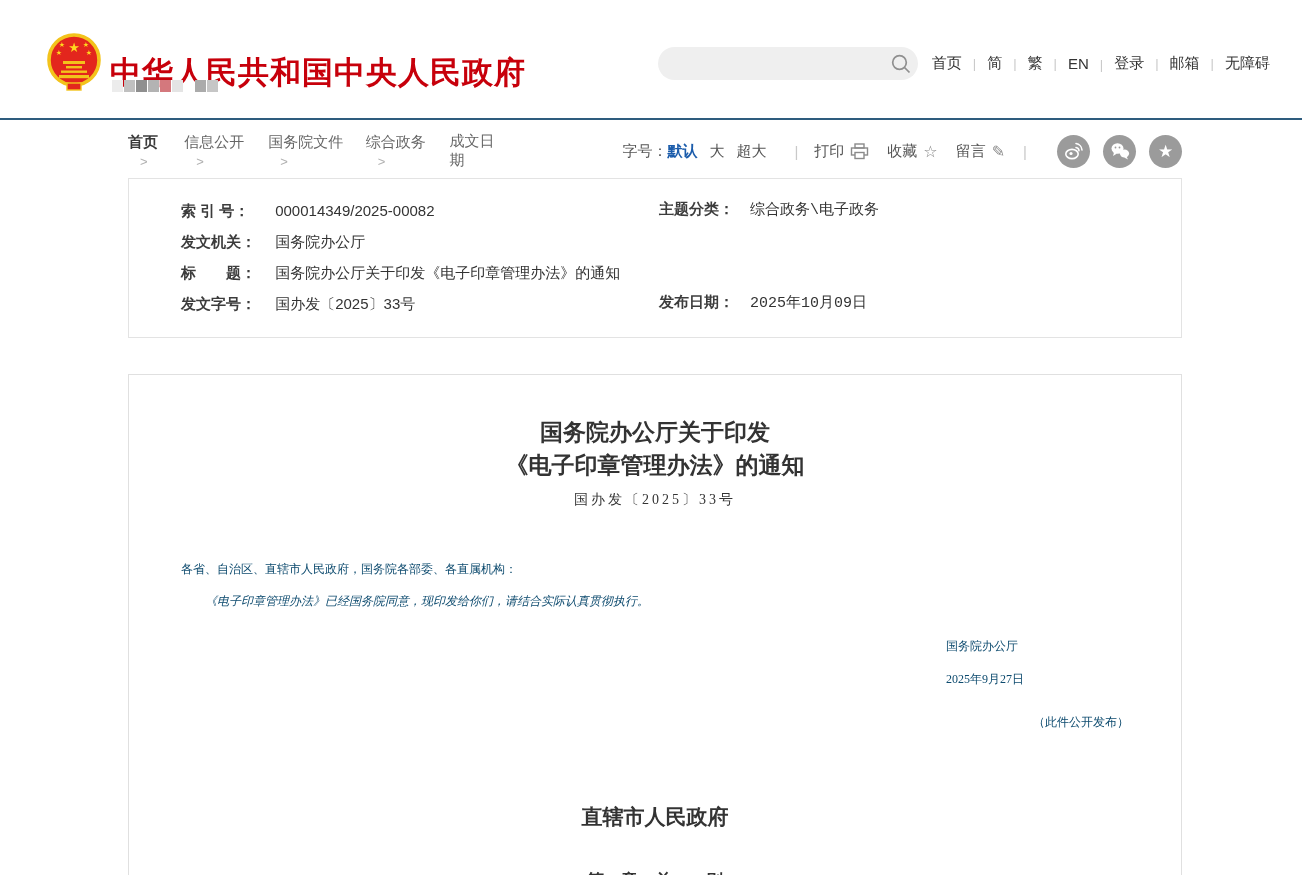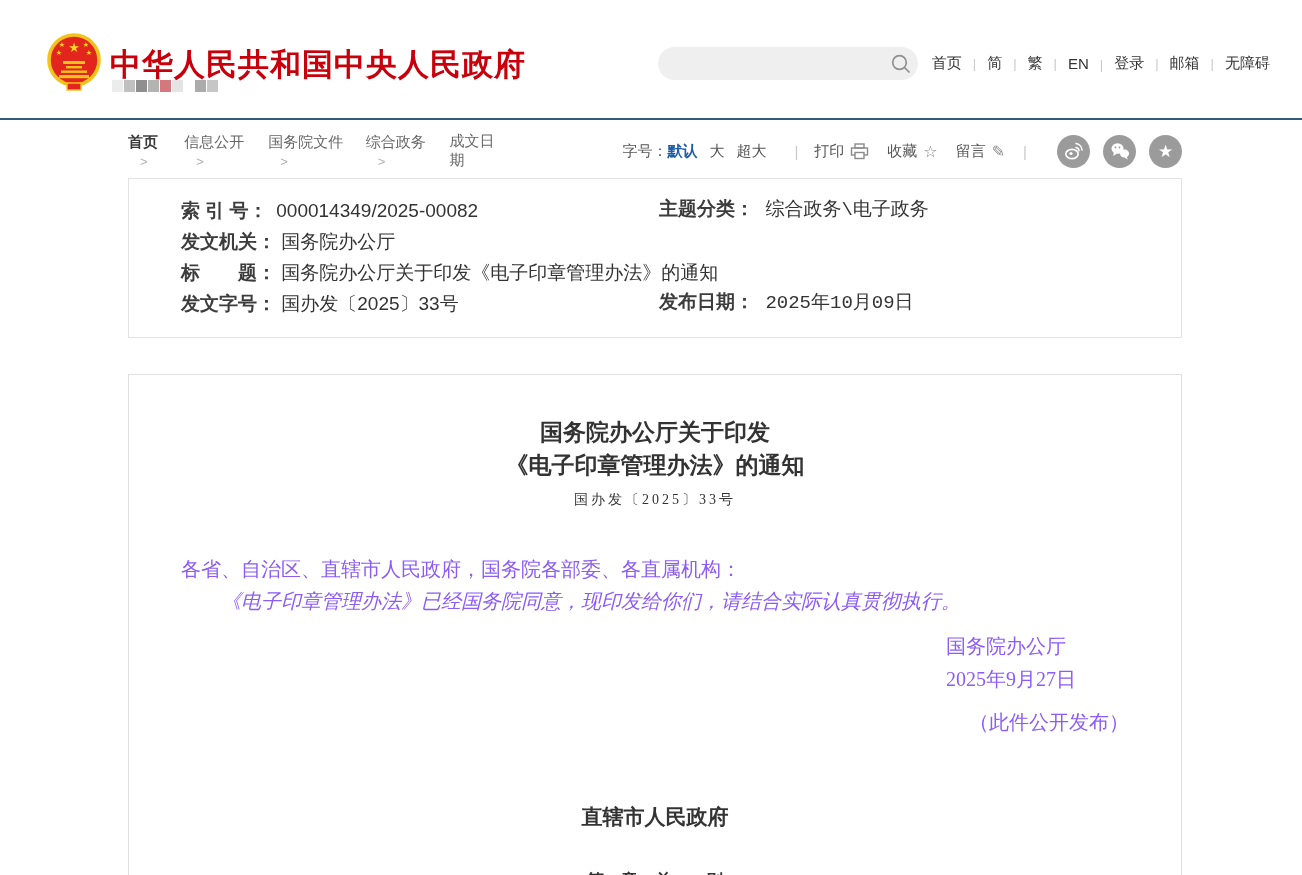--- a/index.html
+++ b/index.html
@@ -6,21 +6,21 @@
   html,body { background:#ffffff; }
   body {
     width:1302px; height:875px; margin:0 auto; position:relative;
     font-family:"Liberation Sans","DejaVu Sans",sans-serif;
     color:#333; overflow:hidden;
   }
   
   .header { position:relative; height:118px; background:#fff; }
   .logo-wrap { position:absolute; left:46px; top:32px; width:56px; height:60px; }
   .site-title {
-    position:absolute; left:110px; top:44px;
+    position:absolute; left:110px; top:52px;
     font-size:31px; font-weight:bold; color:#c7000b; letter-spacing:1px;
     font-family:"Liberation Sans","DejaVu Sans",sans-serif;
   }
   .mosaic { position:absolute; left:112px; top:80px; display:flex; gap:1px; align-items:center; }
   .mosaic i { display:block; width:11px; height:12px; }
   .mosaic .gap { width:10px; height:12px; background:transparent; }
   .search-box {
     position:absolute; left:658px; top:47px; width:260px; height:33px;
     background:#efefef; border-radius:17px; display:flex; align-items:center;
   }
@@ -53,34 +53,34 @@
     width:33px; height:33px; border-radius:50%; background:#9b9b9b;
     display:flex; align-items:center; justify-content:center; cursor:pointer;
   }
   .social .circ .star-glyph { color:#fff; font-size:17px; line-height:1; }
   
   .meta-box {
     width:1054px; margin:14px 0 0 128px; border:1px solid #e3e3e3;
     padding:16px 0 18px 0;
   }
   .meta-row { display:grid; grid-template-columns:530px 1fr; line-height:31px; }
-  .meta-cell { padding-left:52px; font-size:19px; color:#333; white-space:nowrap; }
+  .meta-cell { padding-left:52px; font-size:15px; color:#333; white-space:nowrap; }
   .meta-cell.right { padding-left:0;font-family:Liberation Mono, monospace; }
   .meta-label { font-weight:bold; color:#3c3c3c; display:inline-block; min-width:90px; }
   .meta-cell.right .meta-label { min-width:82px; }
   .meta-value { color:#333; }
   
   .doc-box {
     width:1054px; margin:36px 0 0 128px; border:1px solid #e0e0e0;
     height:760px; padding-top:41px;
     font-family:"Liberation Serif","DejaVu Serif",serif;
   }
   .doc-title { text-align:center; font-size:23px; font-weight:bold; color:#333; line-height:33px; }
   .doc-number { text-align:center; font-size:14px; color:#333; margin-top:9px; letter-spacing:3px; }
-  .doc-para { font-size:20px; color:#8b5cf6; line-height:30px; }
+  .doc-para { font-size:12px; color:#0c4a6e; line-height:30px; }
   .salutation { margin:45px 52px 0 52px; }
   .body-para { margin:2px 52px 0 52px; text-indent:2em;font-style:italic; }
   .signature { margin-left:817px; margin-top:14px; line-height:33px; }
   .public-note { margin:11px 52px 0 77px;text-align:right; }
   .law-title { text-align:center; font-size:21px; font-weight:bold; color:#333; margin-top:66px; }
   .chapter { text-align:center; font-size:17px; font-weight:bold; color:#333; margin-top:38px; }
 </style>
 </head>
 <body>
 

